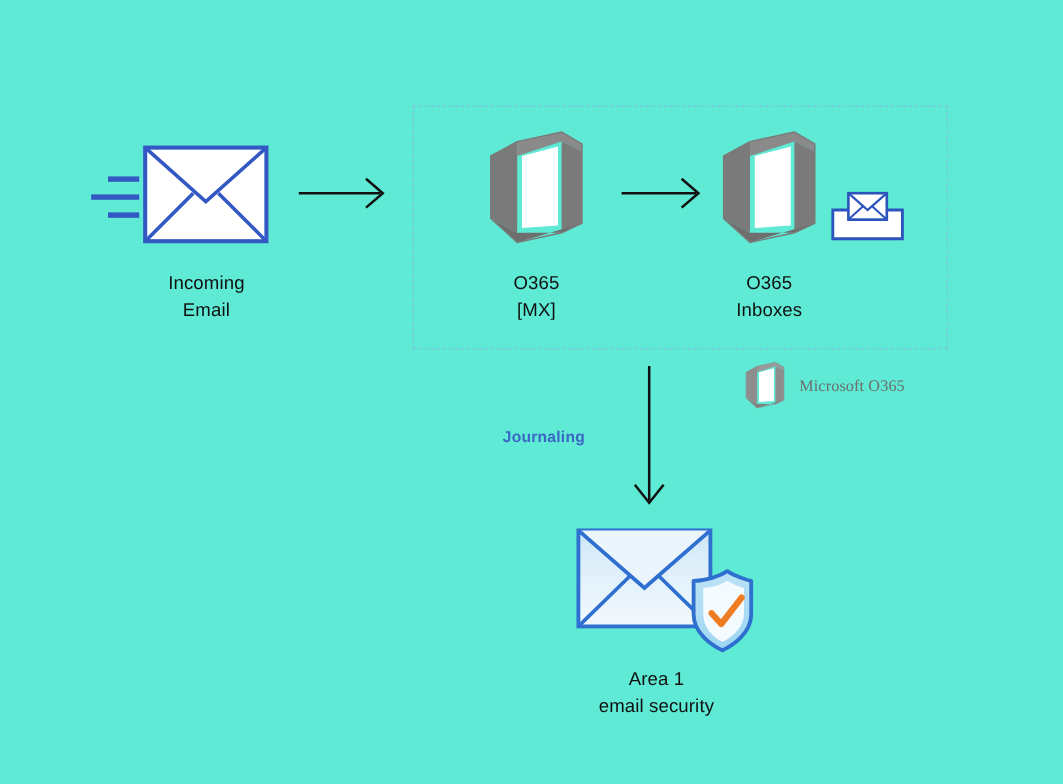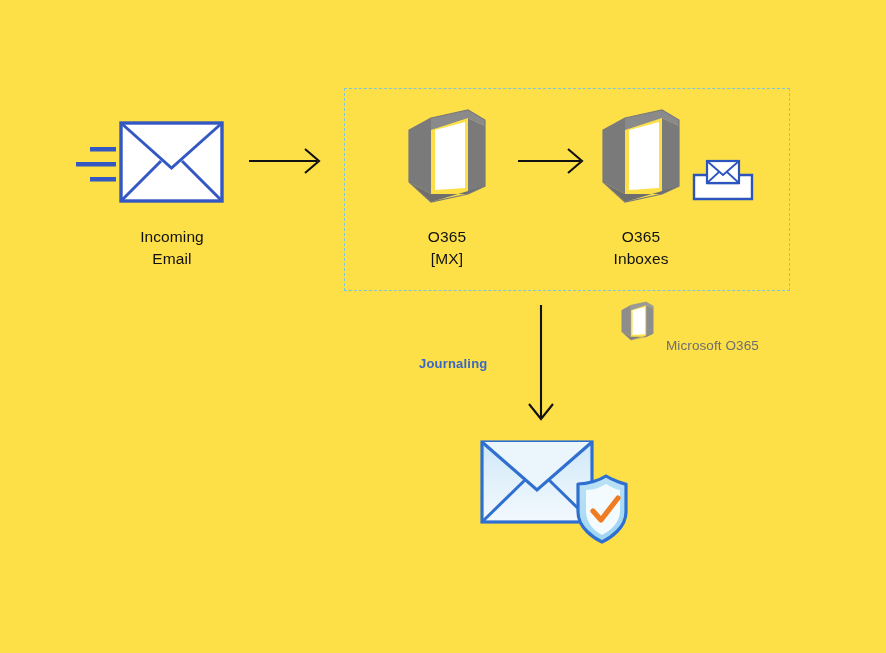--- a/index.html
+++ b/index.html
@@ -8,41 +8,40 @@
     padding: 0;
     background: #ffffff;
   }
   body {
     font-family: "Liberation Sans", sans-serif;
   }
   #canvas {
     position: relative;
     width: 886px;
     height: 653px;
-    background: #fde047;
+    background: #5eead4;
     overflow: hidden;
   }
   .abs { position: absolute; }
 
   .label {
     font-family: "Liberation Sans", sans-serif;
     font-size: 15.5px;
     color: #111111;
     text-align: center;
     line-height: 1.42;
     white-space: pre-line;
     letter-spacing: 0.1px;
   }
   .label-gray {
-    font-family: Liberation Sans, sans-serif;
+    font-family: Liberation Serif, serif;
     font-size: 13.5px;
     color: #6e6e6e;
     letter-spacing: 0.1px;
     white-space: nowrap;
-    margin-top: 24px;
   }
   .label-journaling {
     font-family: "Liberation Sans", sans-serif;
     font-size: 13px;
     font-weight: bold;
     color: #3a66c4;
     letter-spacing: 0.2px;
     white-space: nowrap;
   }
 
@@ -190,14 +189,16 @@
       <path d="M108,52 C118,52 130,48 136,44 C142,48 154,52 156,52
                L156,80 C156,96 140,106 132,110 C124,106 108,96 108,80 Z" fill="url(#shGrad)" stroke="#2f6fd0" stroke-width="3.2" stroke-linejoin="round"></path>
 
       <path d="M116,58 C124,58 131,55 136,52 C141,55 148,58 150,58
                L150,79 C150,91 140,99 132,103 C124,99 116,91 116,79 Z" fill="#f4fbfe" stroke="none"></path>
 
       <polyline points="123,79 131,88 148,66" fill="none" stroke="#f07c22" stroke-width="5.2" stroke-linecap="round" stroke-linejoin="round"></polyline>
     </svg>
   </div>
 
+  <div class="abs label" style="left:462px; top:556px; width:170px;">Area 1
+email security</div>
 
 </div>
 
 </body></html>

